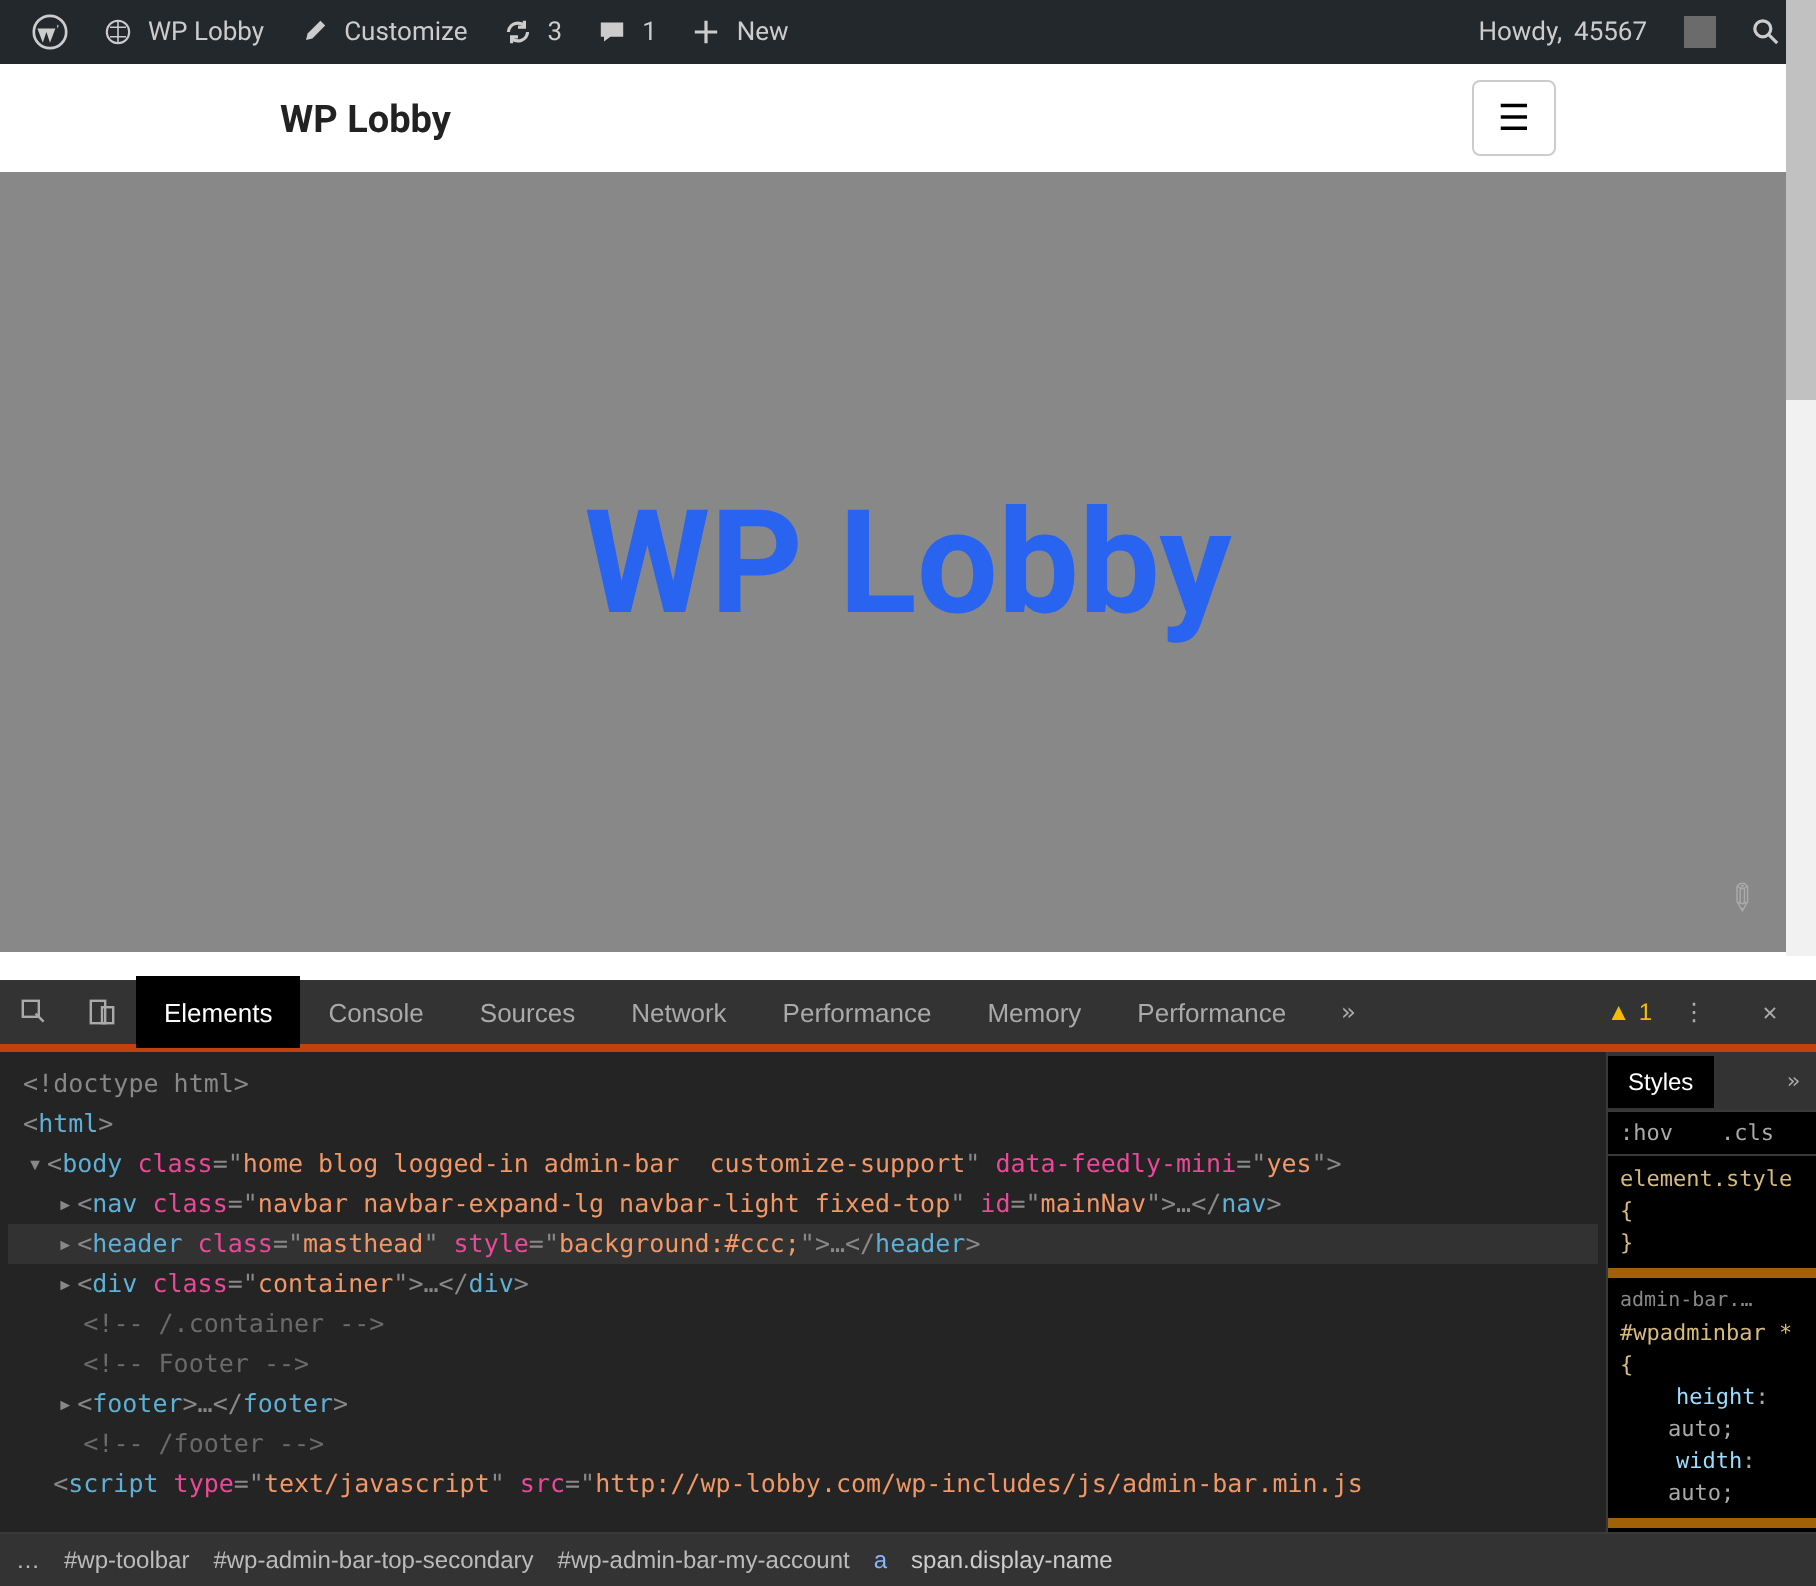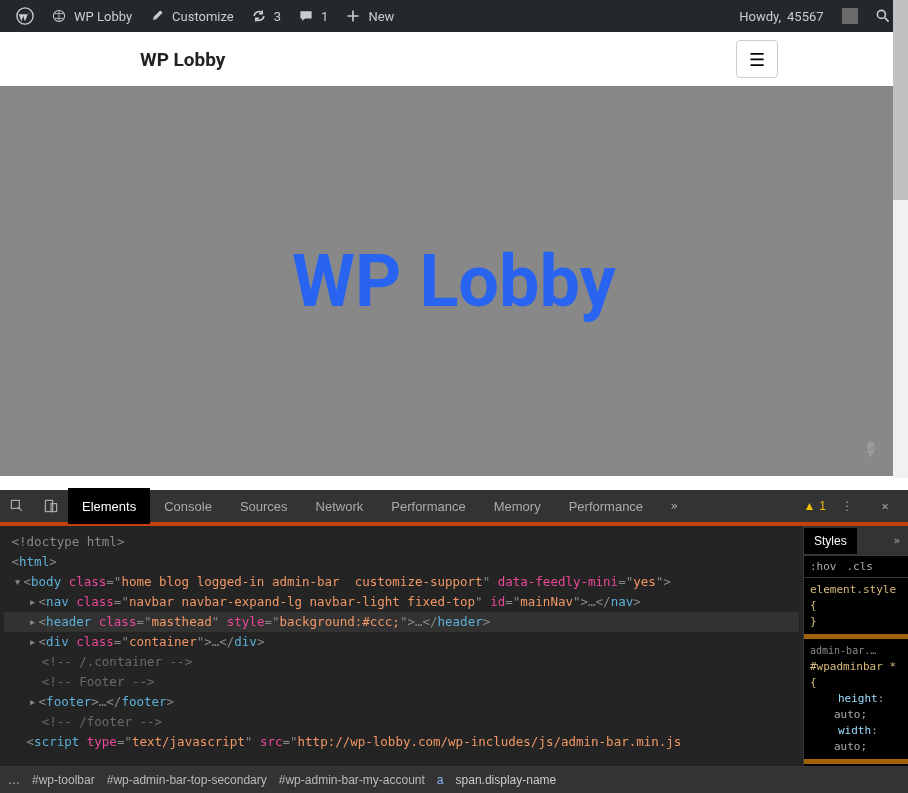--- a/index.html
+++ b/index.html
@@ -32,21 +32,21 @@
 .attr-n{color:#ec4899}
 .attr-v{color:#f29766}
 .punct{color:#888}
 .cmt{color:#6a6a6a}
 .arrow{color:#888;display:inline-block;width:12px;text-align:center}
 .sel-line{background:rgba(60,60,60,.6)}
 .styles-pane{width:105px;background:#000000;border-left:1px solid #3a3a3a;font-size:11px}
 .styles-tabs{height:30px;display:flex;align-items:center;background:#333;border-bottom:1px solid #3a3a3a}
 .styles-tab{background:#000;color:#fff;padding:6px 10px;font-family:-apple-system,sans-serif;font-size:12px}
 .styles-more{margin-left:auto;padding:0 8px;color:#aaa}
-.styles-toolbar{display:flex;gap:10px;padding:4px 6px;color:#aaa;font-size:11px;border-bottom:1px solid #3a3a3a}
+.styles-toolbar{display:flex;gap:24px;padding:4px 6px;color:#aaa;font-size:11px;border-bottom:1px solid #3a3a3a}
 .styles-block{padding:4px 6px;border-bottom:5px solid #a16207;line-height:16px}
 .sel{color:#d7ba7d}
 .prop{color:#9cdcfe;margin-left:28px}
 .val{color:#aaa}
 .src{color:#888;font-size:10px;}
 .breadcrumb{height:27px;background:#333;border-top:1px solid #3a3a3a;display:flex;align-items:center;padding:0 8px;gap:12px;font-size:12px;color:#bbb;font-family:-apple-system,sans-serif}
 .bc-a{color:#8ab4f8}
 .bc-last{color:#ccc}
 </style>
 </head>

